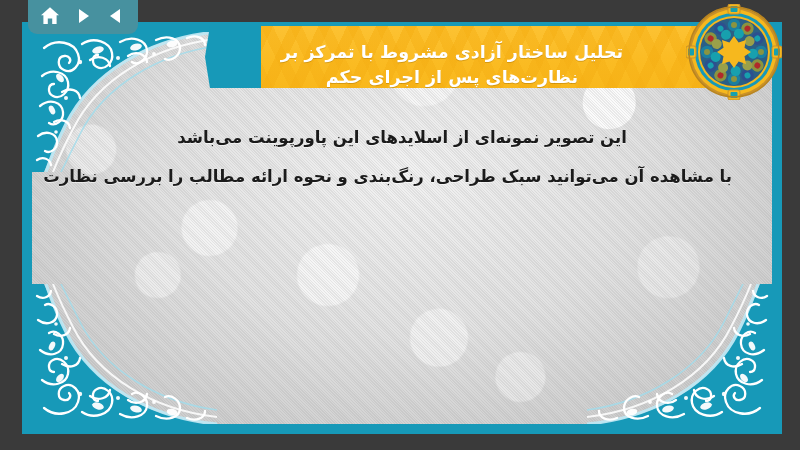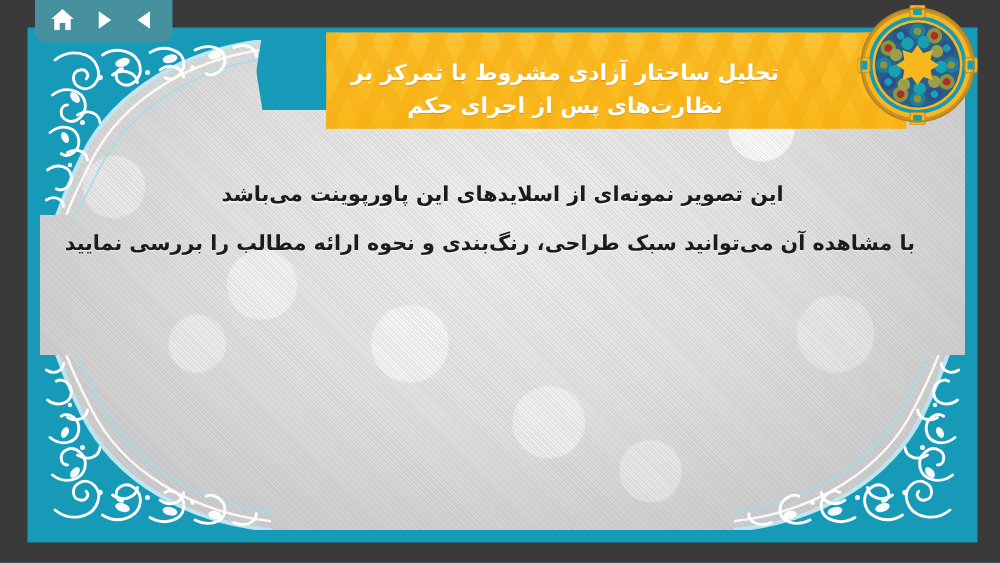--- a/index.html
+++ b/index.html
@@ -59,21 +59,21 @@
   .c-br{right:0;bottom:0;transform:scale(-1,-1);}
 
   
   .banner-wrap{position:absolute;left:205px;top:18px;width:520px;height:78px;z-index:30;}
   .banner-tail{
     position:absolute;left:0;top:8px;width:62px;height:62px;
     background:#1799b8;
     clip-path:polygon(100% 0, 100% 100%, 8% 100%, 0 50%, 8% 0);
   }
   .banner-body{
-    position:absolute;left:56px;top:8px;right:0;height:77px;
+    position:absolute;left:56px;top:8px;right:0;height:62px;
     background:
       repeating-linear-gradient(115deg,
         rgba(245,175,20,.55) 0px, rgba(245,175,20,.55) 11px,
         rgba(255,255,255,0) 11px, rgba(255,255,255,0) 26px),
       repeating-linear-gradient(65deg,
         rgba(245,175,20,.45) 0px, rgba(245,175,20,.45) 11px,
         rgba(255,255,255,0) 11px, rgba(255,255,255,0) 26px),
       linear-gradient(180deg,#fcc233 0%,#fbbc24 50%,#f9b81c 100%);
     display:flex;align-items:center;justify-content:center;
     padding:16px 96px 0 14px;box-sizing:border-box;
@@ -85,21 +85,21 @@
     text-shadow:0 1px 0 rgba(150,100,0,.35);
     white-space:pre-line;
   }
 
   
   .medallion{position:absolute;right:18px;top:4px;width:96px;height:96px;z-index:35;}
   .medallion svg{display:block;}
 
   
   .content{
-    position:absolute;left:40px;right:40px;top:105px;
+    position:absolute;left:40px;right:40px;top:87px;
     direction:rtl;text-align:center;z-index:12;
   }
   .bodyline{
     color:#1b1b1b;font-size:16.5px;line-height:2.35;
     font-weight:700;
     text-shadow:0 1px 0 rgba(255,255,255,.55);
     white-space:nowrap;
   }
 </style>
 </head>
@@ -238,21 +238,21 @@
               <circle cx="86" cy="26" r="2"></circle>
             <circle cx="122" cy="22" r="1.9"></circle>
               <circle cx="34" cy="66" r="2"></circle>
             <circle cx="24" cy="100" r="1.8"></circle>
           </g>
         </svg>
       </div>
 
       <div class="content">
         <div class="bodyline">این تصویر نمونه‌ای از اسلایدهای این پاورپوینت می‌باشد</div>
-        <div class="bodyline">با مشاهده آن می‌توانید سبک طراحی، رنگ‌بندی و نحوه ارائه مطالب را بررسی نمایید</div>
+        <div class="bodyline">با مشاهده آن می‌توانید سبک طراحی، رنگ‌بندی و نحوه ارائه مطالب را بررسی نظارت</div>
       </div>
 
     </div>
   </div>
 
   <div class="banner-wrap">
     <div class="banner-tail"></div>
     <div class="banner-body">
       <div class="banner-title">تحلیل ساختار آزادی مشروط با تمرکز بر
 نظارت‌های پس از اجرای حکم</div>

